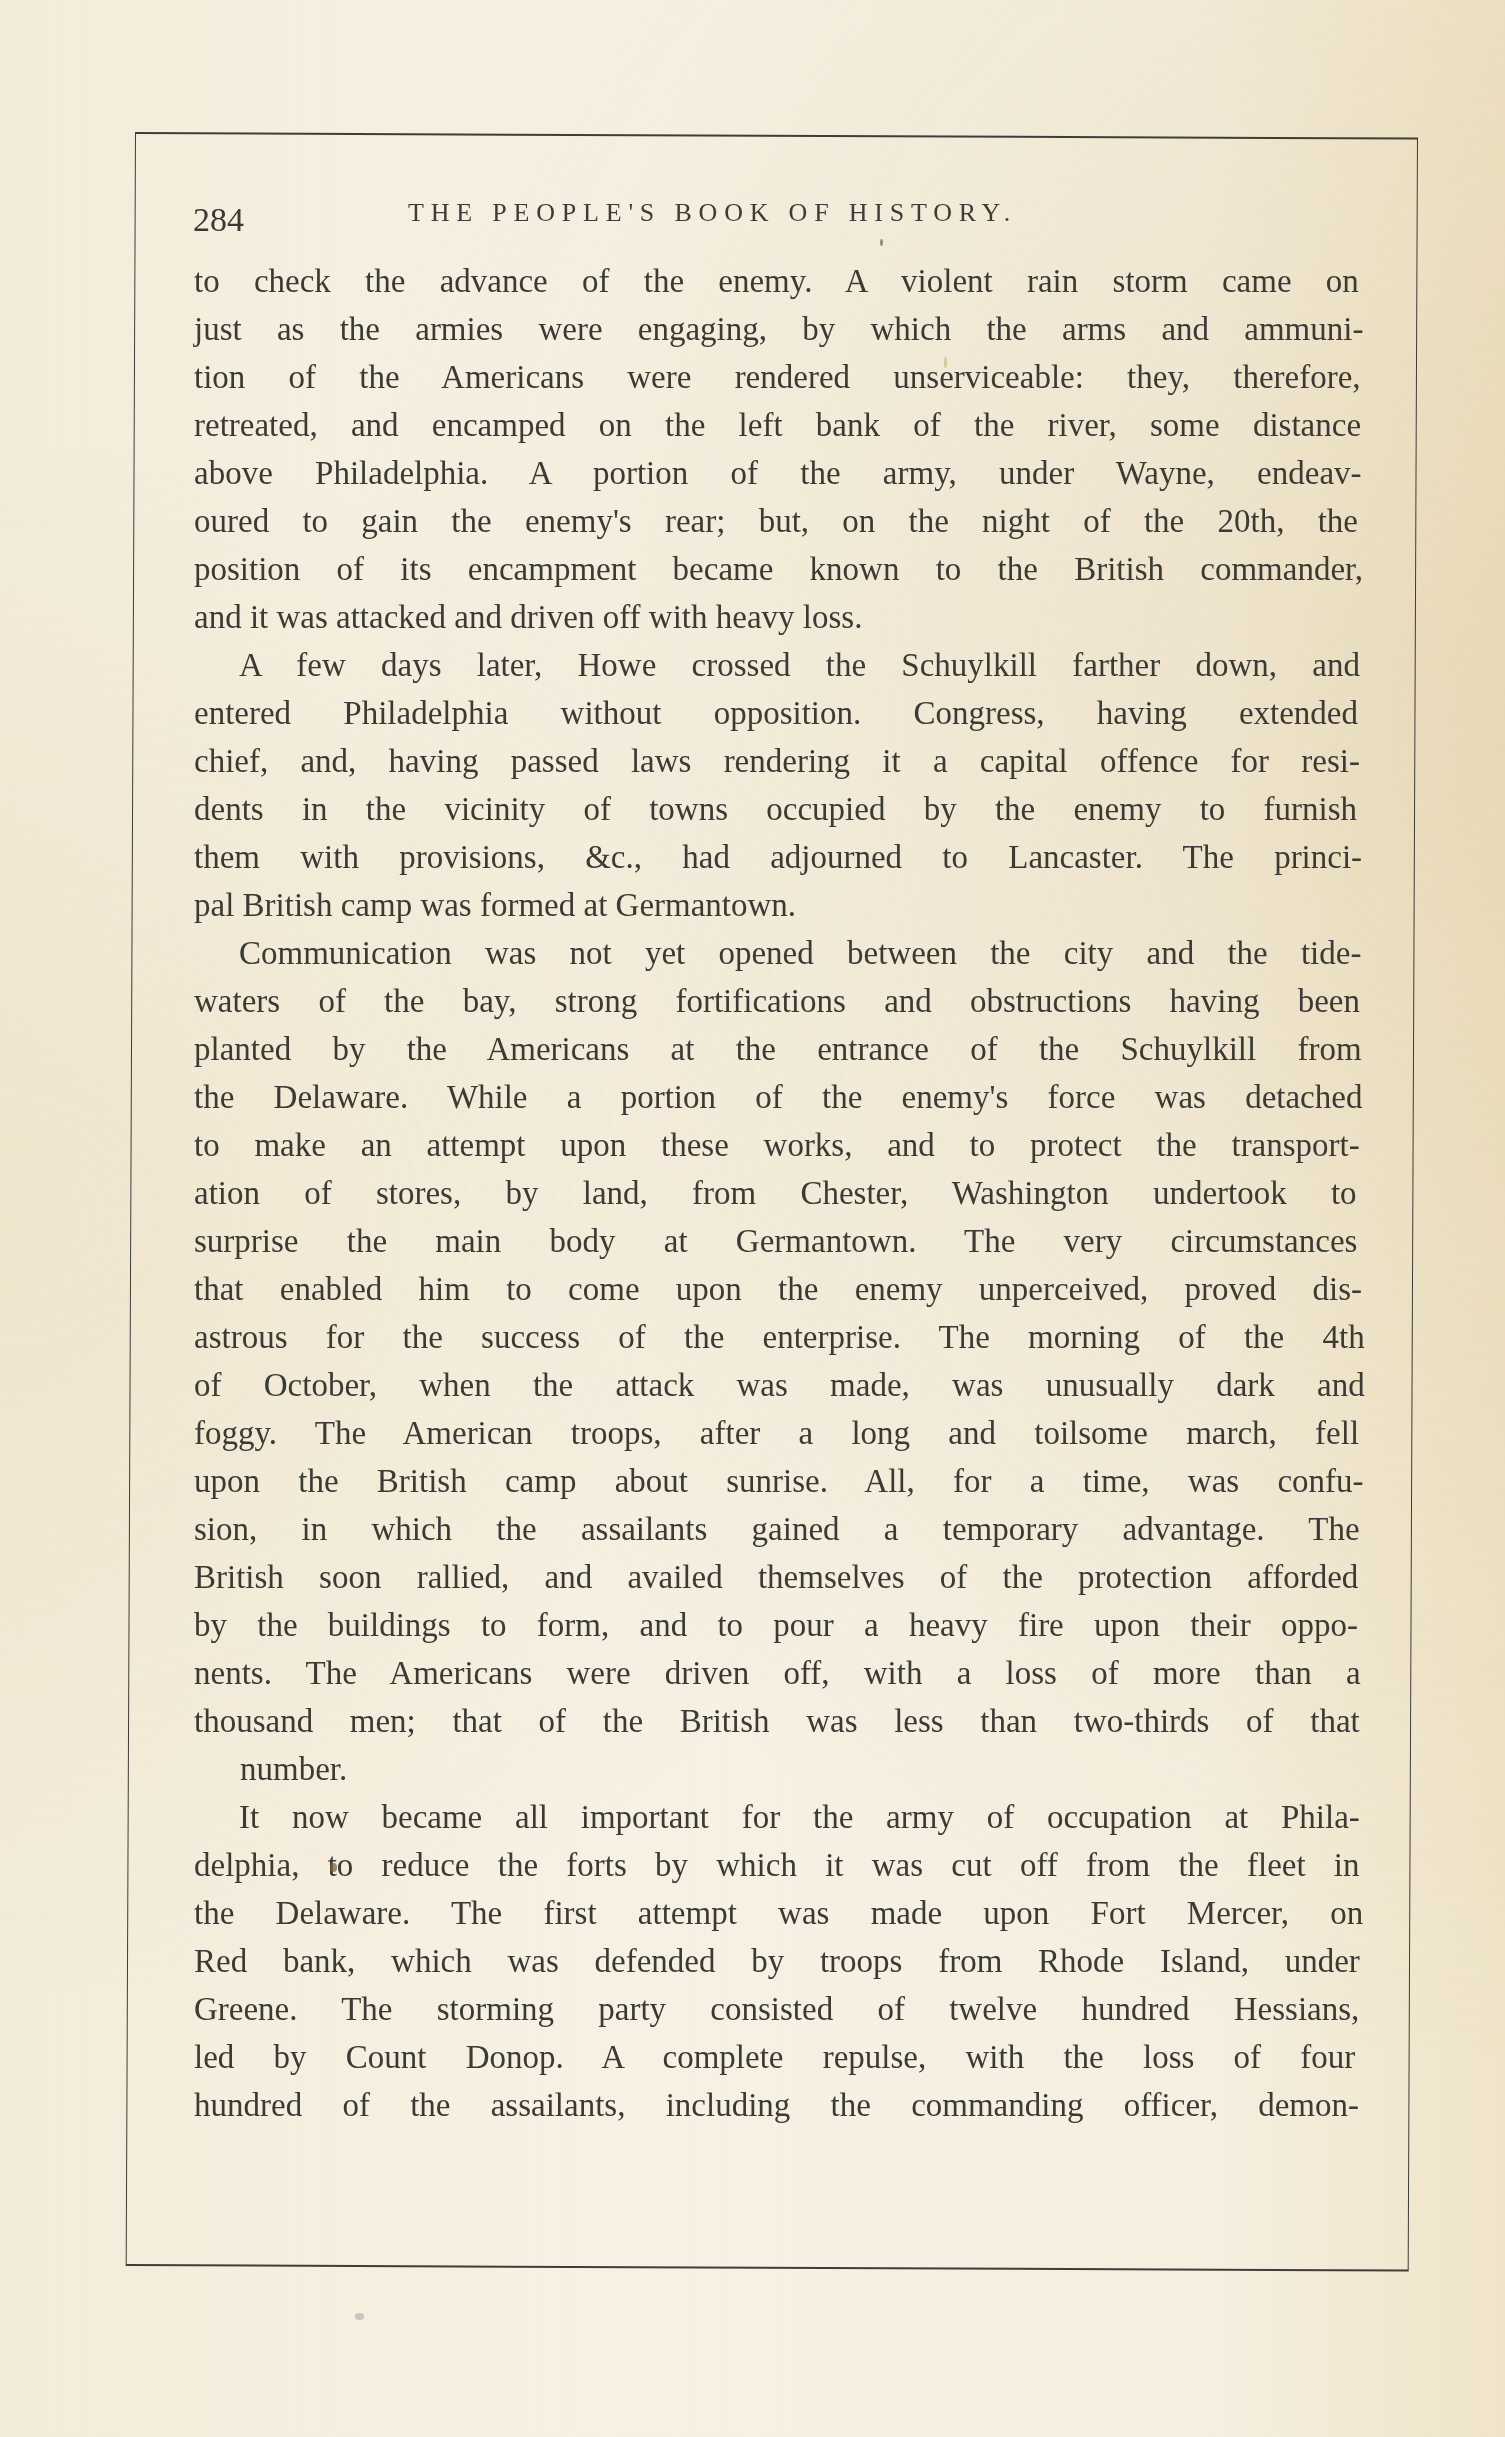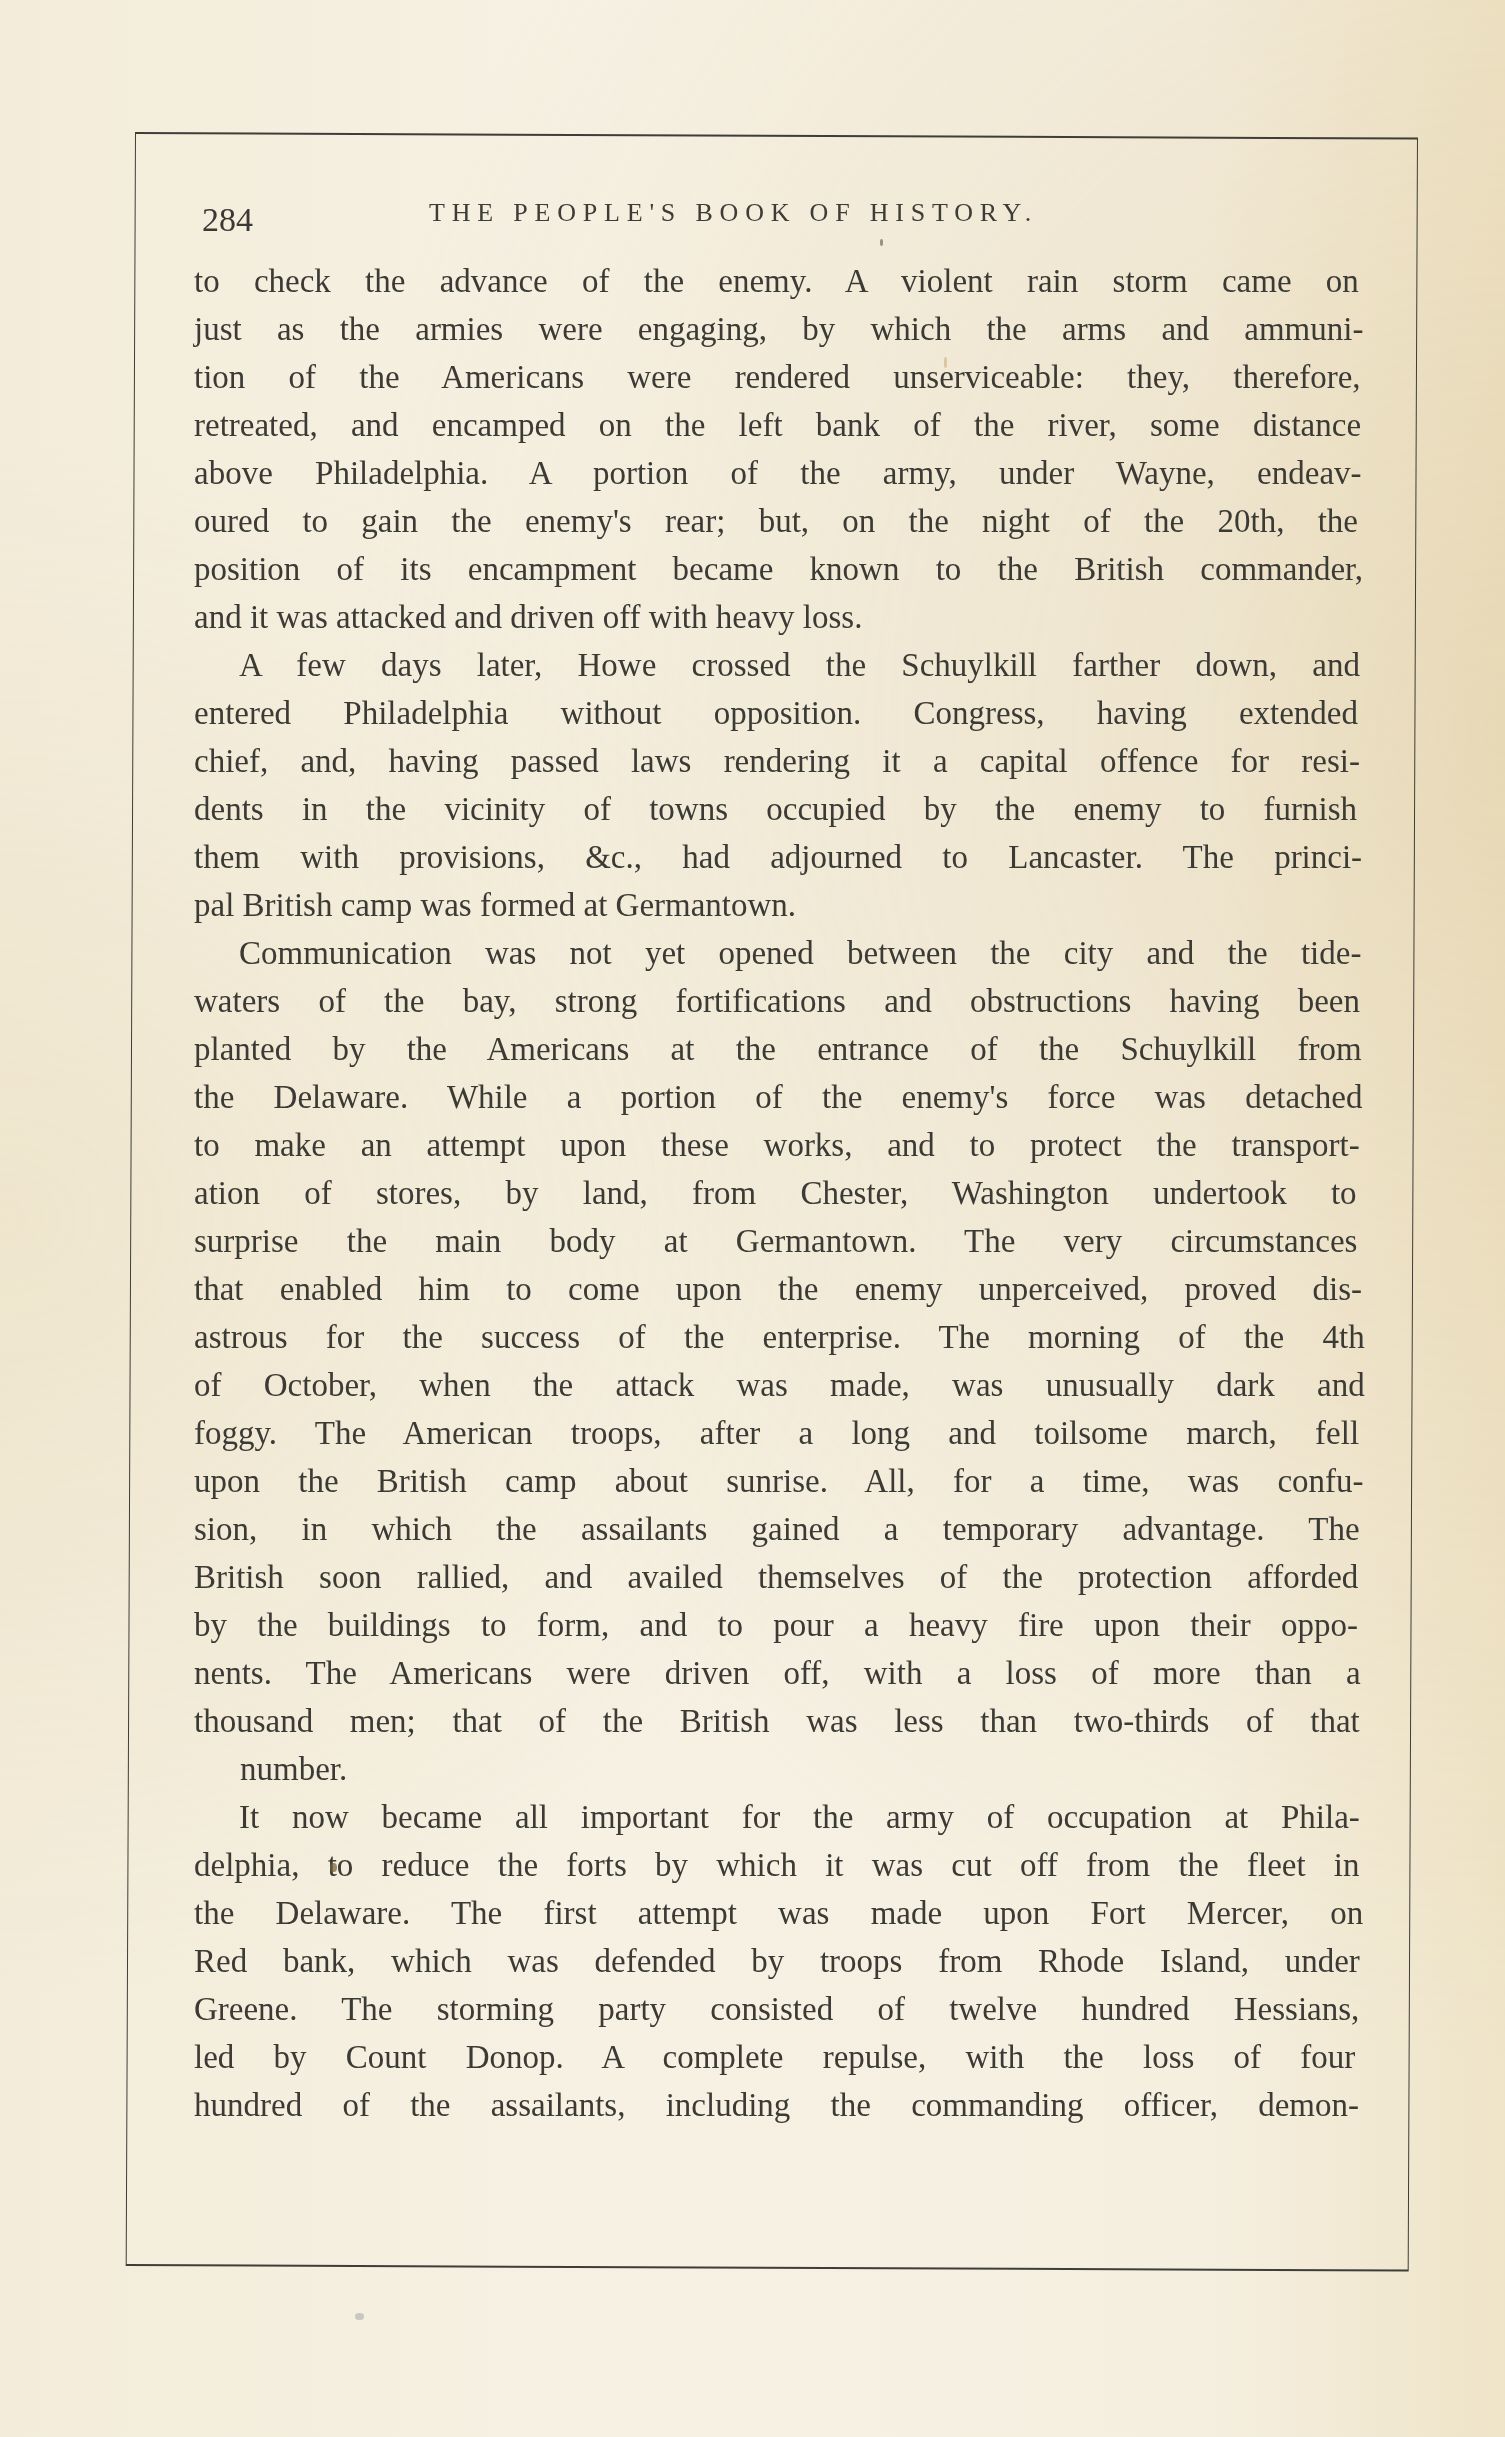--- a/index.html
+++ b/index.html
@@ -20,28 +20,28 @@
     width: 1283px; height: 2134px;
     border: 1.9px solid #3e3d38;
     border-top-width: 2.8px;
     border-bottom-width: 2.8px;
     box-sizing: border-box;
     transform: rotate(0.25deg);
     transform-origin: 0 0;
   }
   .page-number {
     position: absolute;
-    left: 202px; top: 201px;
+    left: 193px; top: 201px;
     font-size: 34px;
     line-height: 38px;
     color: #3a3935;
   }
   .running-head {
     position: absolute;
-    left: 429px; top: 197px;
+    left: 408px; top: 197px;
     width: 695px;
     font-size: 26px;
     line-height: 32px;
     letter-spacing: 6.8px;
     white-space: nowrap;
     color: #3d3c37;
   }
   .body-text {
     position: absolute;
     left: 194px; top: 257px;

